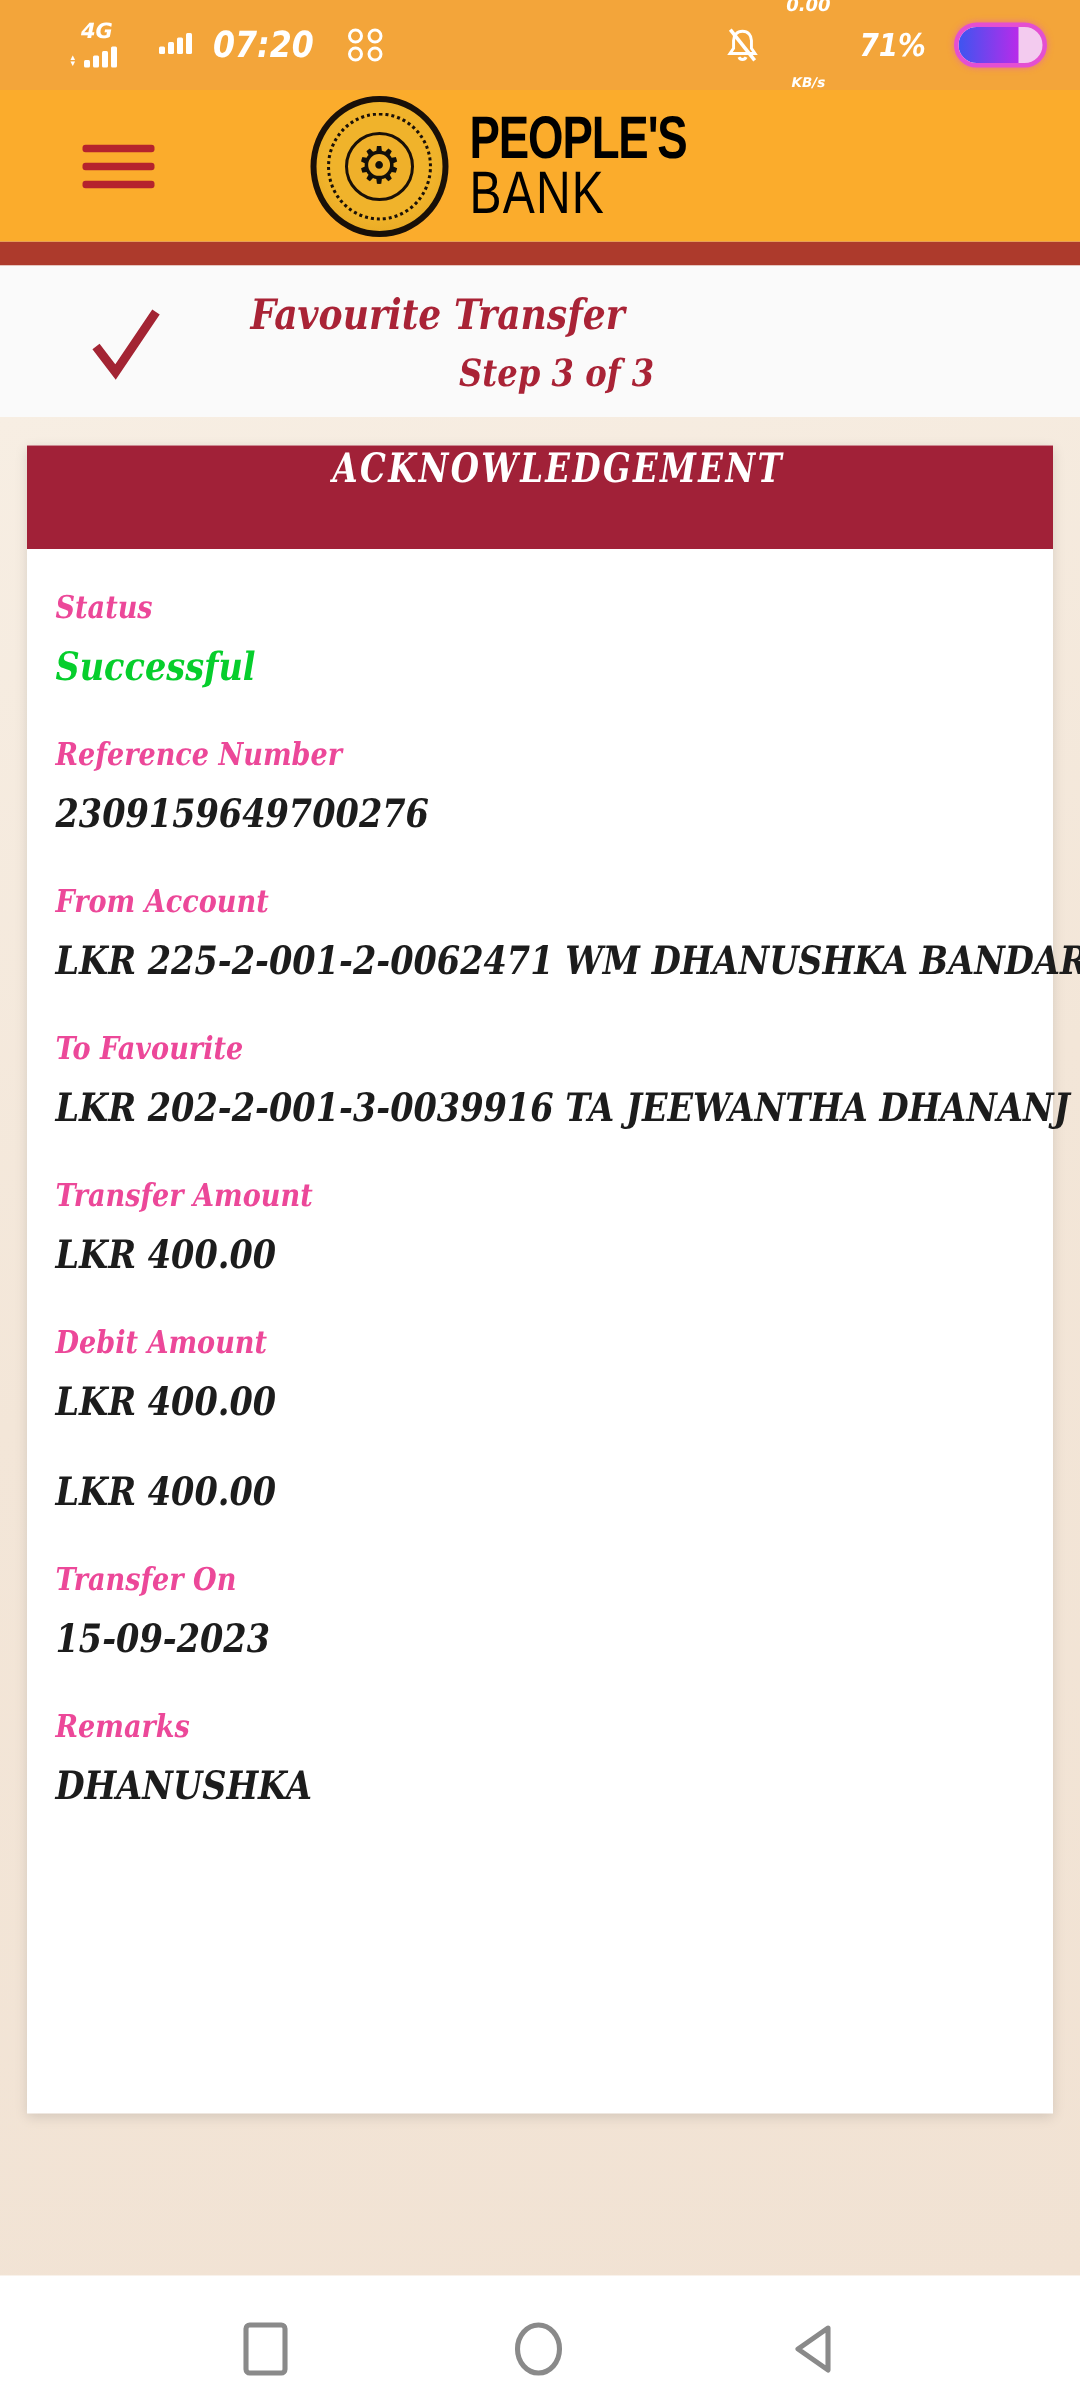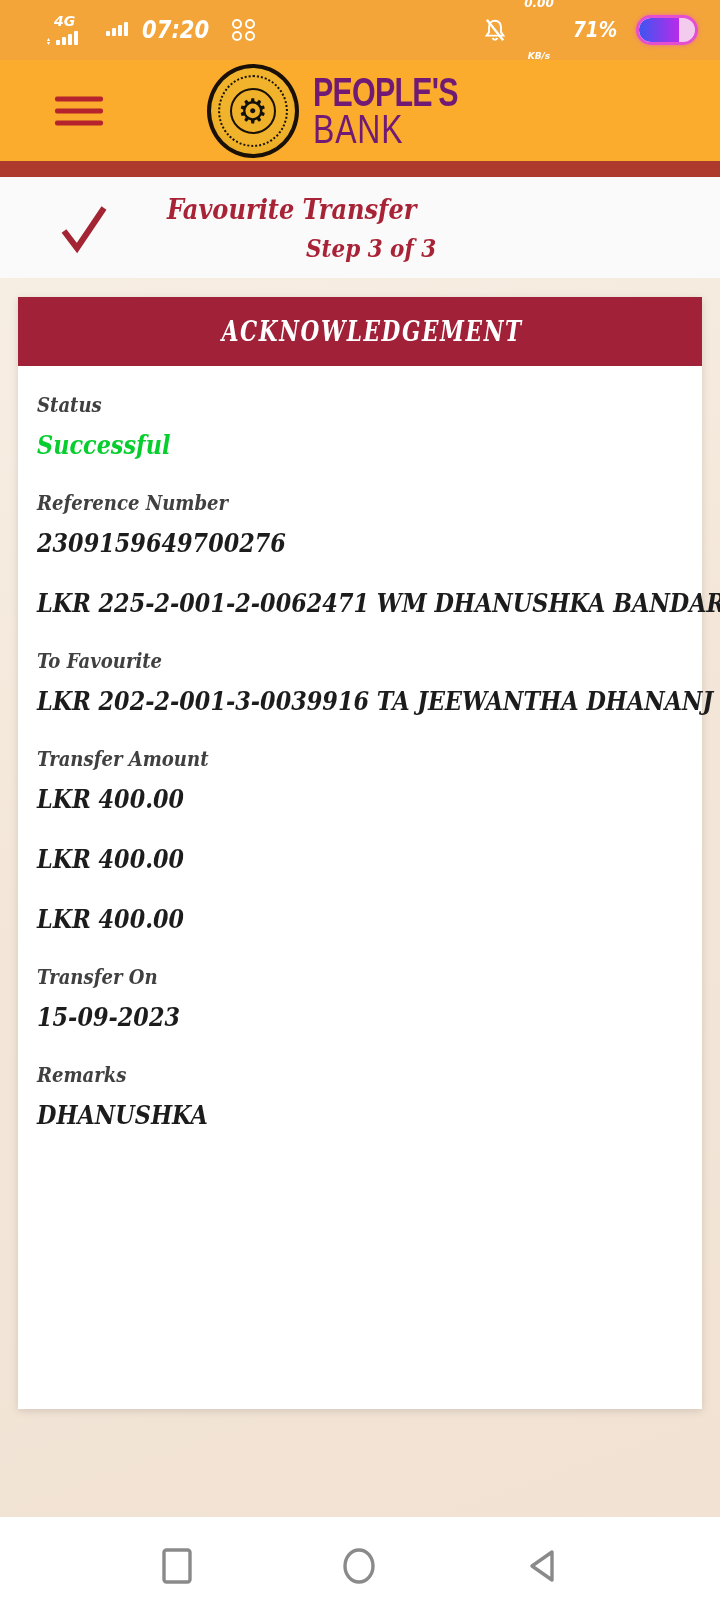--- a/index.html
+++ b/index.html
@@ -36,46 +36,46 @@
   .header { height:101px; background:#FBAC2C; position:relative; display:flex; align-items:center; justify-content:center; }
   .hamburger { position:absolute; left:55px; top:50%; transform:translateY(-50%); width:48px; cursor:pointer; }
   .hamburger i { display:block; height:5px; background:#B5232D; border-radius:2px; margin:7px 0; }
   .brand { display:flex; align-items:center; gap:14px; margin-left:-10px; }
   .seal { width:92px; height:94px; border-radius:50%; background:radial-gradient(circle at 50% 45%, #F0B32B 60%, #E2A11C 100%);
           border:4px solid #191008; position:relative; display:flex; align-items:center; justify-content:center; }
   .seal .ring { position:absolute; inset:7px; border:2px dotted #1A1108; border-radius:50%; }
   .seal .core { width:46px; height:46px; border:2px solid #191008; border-radius:50%;
                 display:flex; align-items:center; justify-content:center; background:#EFB02A; }
   .seal .gear { font-size:34px; color:#12100A; line-height:1; }
-  .wordmark { color:#701a75; line-height:.92; }
+  .wordmark { color:#000000; line-height:.92; }
   .wordmark .w1 { font-family:"Liberation Sans", sans-serif; font-weight:bold; font-size:40px;
                   transform:scaleX(.76); transform-origin:0 50%; display:block; letter-spacing:-1px; }
   .wordmark .w2 { font-family:"Liberation Sans", sans-serif; font-weight:normal; font-size:40px;
                   transform:scaleX(.80); transform-origin:0 50%; display:block; letter-spacing:1px; }
   .red-divider { height:16px; background:#AD3A2C; }
 
   
   .step-section { height:101px; background:#FAFAFA; display:flex; align-items:center;text-align:right; }
   .check-wrap { width:167px; display:flex; justify-content:center; }
   .step-text { color:#A92336; font-family:"DejaVu Serif", serif; font-style:italic; font-weight:bold; }
   .step-title { font-size:28px; margin-bottom:8px; }
   .step-sub { font-size:25px; }
   .cx { display:inline-block; transform:scaleX(.86); transform-origin:0 50%; white-space:nowrap; }
   .cxc { display:inline-block; transform:scaleX(.80); transform-origin:50% 50%; white-space:nowrap; }
 
   
   .content { height:1239px; background:linear-gradient(160deg,#F7EEE3 0%,#F3E6D8 45%,#F1E2D3 100%); padding:19px 0; }
   .card { margin:0 18px; width:684px; height:1112px; background:#fff; box-shadow:0 2px 8px rgba(0,0,0,.13); }
-  .card-header { height:69px; background:#A12138; display:flex; align-items:center; justify-content:center;padding-left:25px; }
+  .card-header { height:69px; background:#A12138; display:flex; justify-content:center;padding-left:25px; }
   .card-header .t { color:#fff; font-family:"DejaVu Serif", serif; font-style:italic; font-weight:bold;
                     font-size:27px; letter-spacing:2px; }
   .card-body { padding:26px 19px 0 19px; }
   .field { margin-bottom:30px; }
   .field-label { font-family:"DejaVu Serif", serif; font-style:italic; font-weight:bold;
-                 font-size:21px; color:#404040; margin-bottom:13px; }
+                 font-size:21px; color:#ec4899; margin-bottom:13px; }
   .field-value { font-family:"DejaVu Serif", serif; font-style:italic; font-weight:bold;
                  font-size:26px; color:#1C1C1C; }
 
   
   .primary-button { margin:19px 16px 0 16px; height:70px; background:#A12138; border:none; width:688px;
                     display:flex; align-items:center; justify-content:center; cursor:pointer; }
   .primary-button .t { color:#fff; font-family:"DejaVu Serif", serif; font-style:italic; font-weight:bold;
                        font-size:25px; letter-spacing:2px; }
 
   
@@ -178,34 +178,36 @@
             <div class="field-label"><span class="cx">Status</span></div>
             <div class="field-value"><span class="cx" style="color: rgb(6, 206, 44);">Successful</span></div>
           </div>
 
           <div class="field">
             <div class="field-label"><span class="cx">Reference Number</span></div>
             <div class="field-value"><span class="cx">2309159649700276</span></div>
           </div>
 
           <div class="field">
+            <div class="field-label"><span class="cx">From Account</span></div>
             <div class="field-value"><span class="cx">LKR 225-2-001-2-0062471 WM DHANUSHKA BANDARA</span></div>
           </div>
 
           <div class="field">
             <div class="field-label"><span class="cx">To Favourite</span></div>
             <div class="field-value"><span class="cx">LKR 202-2-001-3-0039916 TA JEEWANTHA DHANANJ</span></div>
           </div>
 
           <div class="field">
             <div class="field-label"><span class="cx">Transfer Amount</span></div>
             <div class="field-value"><span class="cx">LKR 400.00</span></div>
           </div>
 
           <div class="field">
+            <div class="field-label"><span class="cx">Debit Amount</span></div>
             <div class="field-value"><span class="cx">LKR 400.00</span></div>
           </div>
 
           <div class="field">
             <div class="field-value"><span class="cx">LKR 400.00</span></div>
           </div>
 
           <div class="field">
             <div class="field-label"><span class="cx">Transfer On</span></div>
             <div class="field-value"><span class="cx">15-09-2023</span></div>

